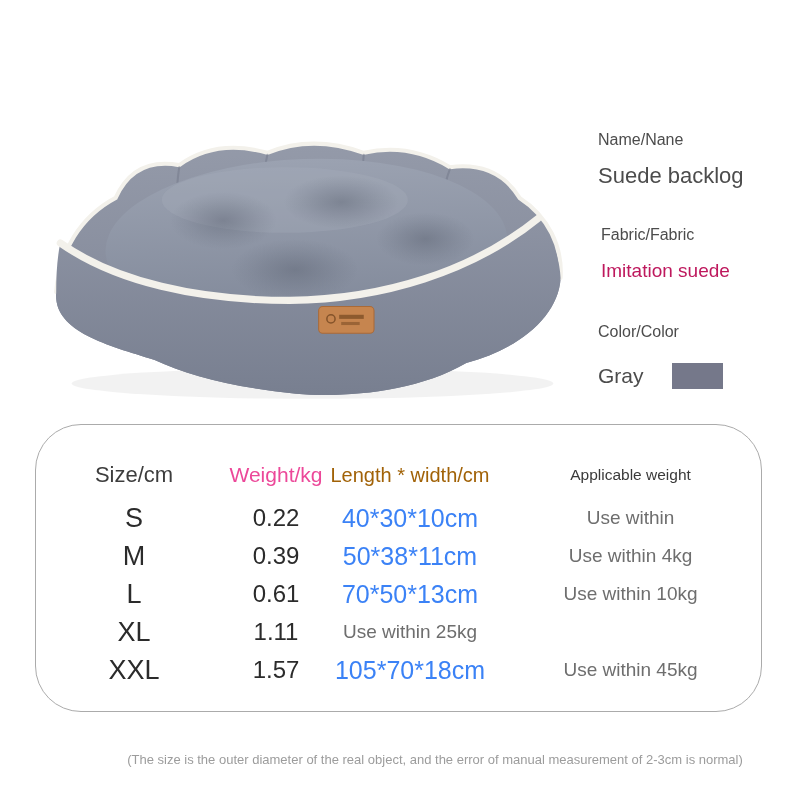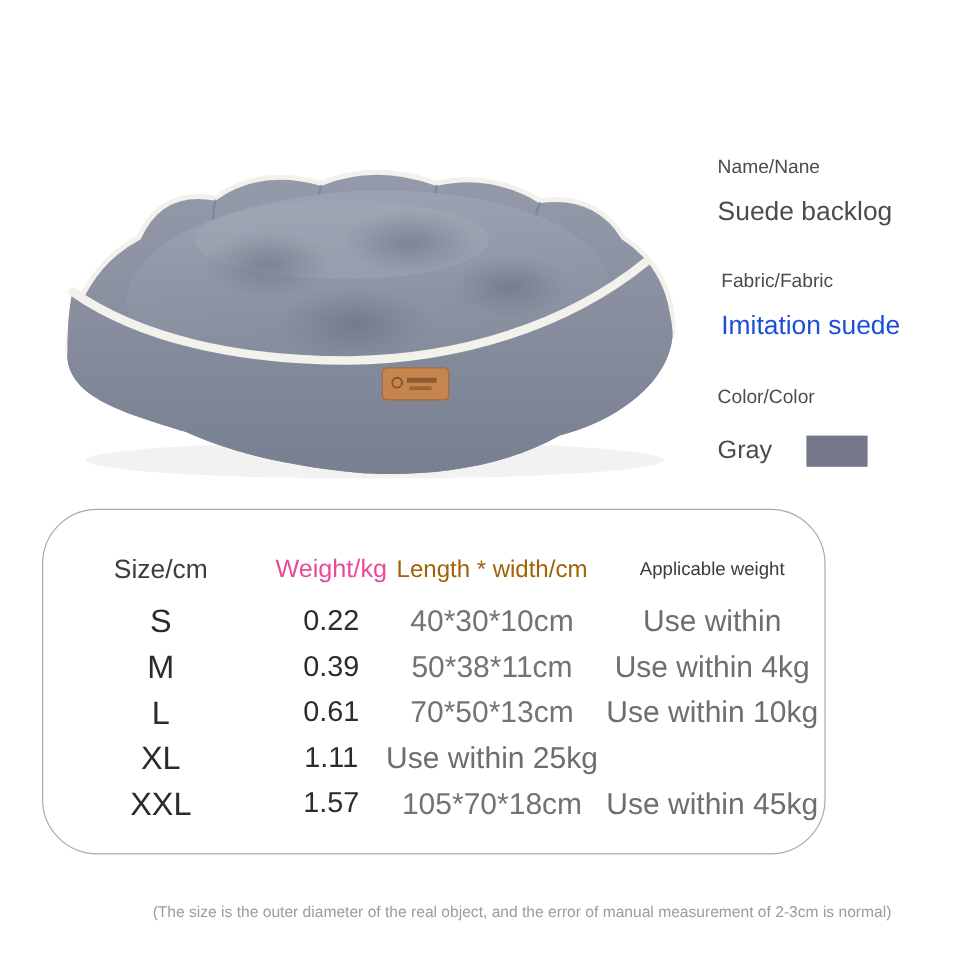--- a/index.html
+++ b/index.html
@@ -11,51 +11,51 @@
   .page{position:relative;width:800px;height:800px;background:#ffffff;}
 
   
   .photo{position:absolute;left:25px;top:120px;width:575px;height:285px;}
   .photo svg{width:100%;height:100%;display:block;}
 
   
   .info{position:absolute;left:598px;top:127px;width:195px;}
   .info .lbl{font-size:16px;line-height:26px;color:#4c4c4c;}
   .info .val-lg{font-size:22px;line-height:26px;color:#4c4c4c;}
-  .info .val-sm{font-size:22px;line-height:20px;color:#1d4ed8;}
+  .info .val-sm{font-size:19px;line-height:20px;color:#be185d;}
   .info .g-name  .lbl{margin:0 0 10px 0;}
   .info .g-fabric{margin-top:33px;}
   .info .g-fabric .lbl{margin:0 0 13px 3px;}
   .info .g-fabric .val-sm{margin-left:3px;}
   .info .g-color{margin-top:38px;}
   .info .g-color .lbl{margin:0 0 18px 0;}
   .color-row{display:flex;align-items:center;}
   .color-row .val-lg{font-size:21px;}
   .swatch{width:51px;height:26px;background:#75788a;margin-left:28px;}
 
   
   .size-card{
-    position:absolute;left:35px;top:424px;width:653px;height:288px;
+    position:absolute;left:35px;top:424px;width:727px;height:288px;
     border:1px solid #ababab;border-radius:46px;box-sizing:border-box;
     background:#ffffff;
   }
   .trow{
     display:grid;grid-template-columns:196px 88px 180px 1fr;
     align-items:center;justify-items:center;white-space:nowrap;
   }
   .thead{height:48px;margin-top:26px;}
   .tdata{height:38px;}
   .h1{font-size:22px;color:#3d3d3d;}
   .h2{font-size:21px;color:#ec4899;}
   .h3{font-size:20px;color:#a16207;}
   .h4{font-size:15.5px;color:#3a3a3a;text-align:center;}
   .c-size{font-size:27px;color:#2b2b2b;}
   .c-weight{font-size:24px;color:#2b2b2b;}
-  .c-dims{font-size:25px;color:#737373;}
-  .c-app{font-size:25px;color:#6e6e6e;}
+  .c-dims{font-size:25px;color:#3b82f6;}
+  .c-app{font-size:19px;color:#6e6e6e;}
 
   
   .footnote{
     position:absolute;left:70px;right:0;top:752px;
     text-align:center;font-size:13px;color:#9c9c9c;
   }
 </style>
 </head>
 <body>
 

